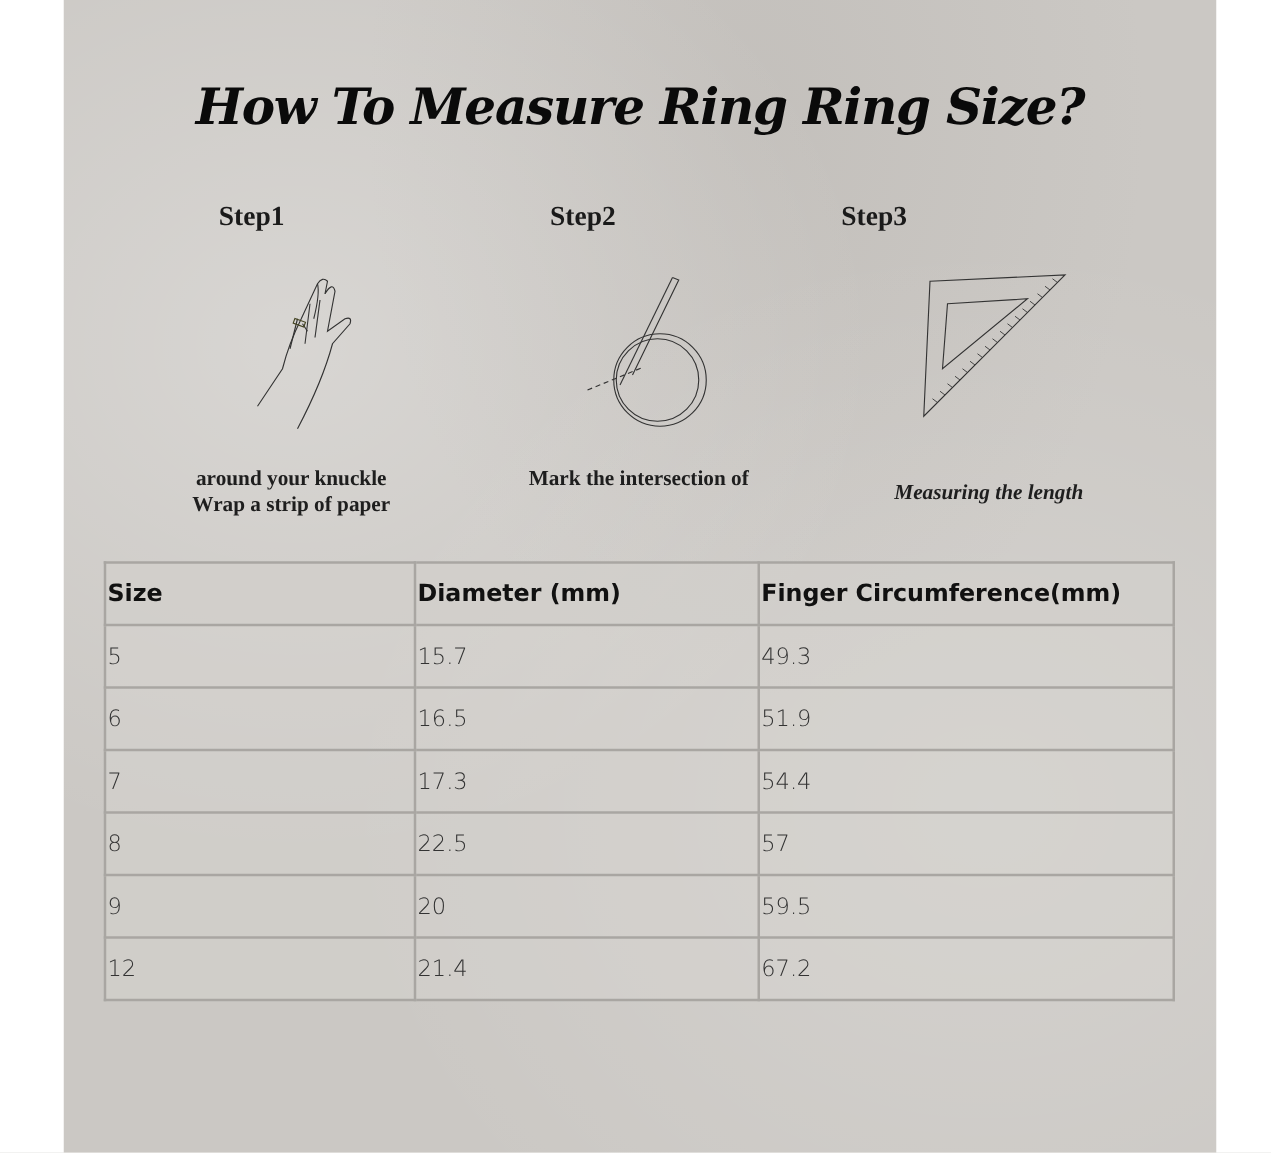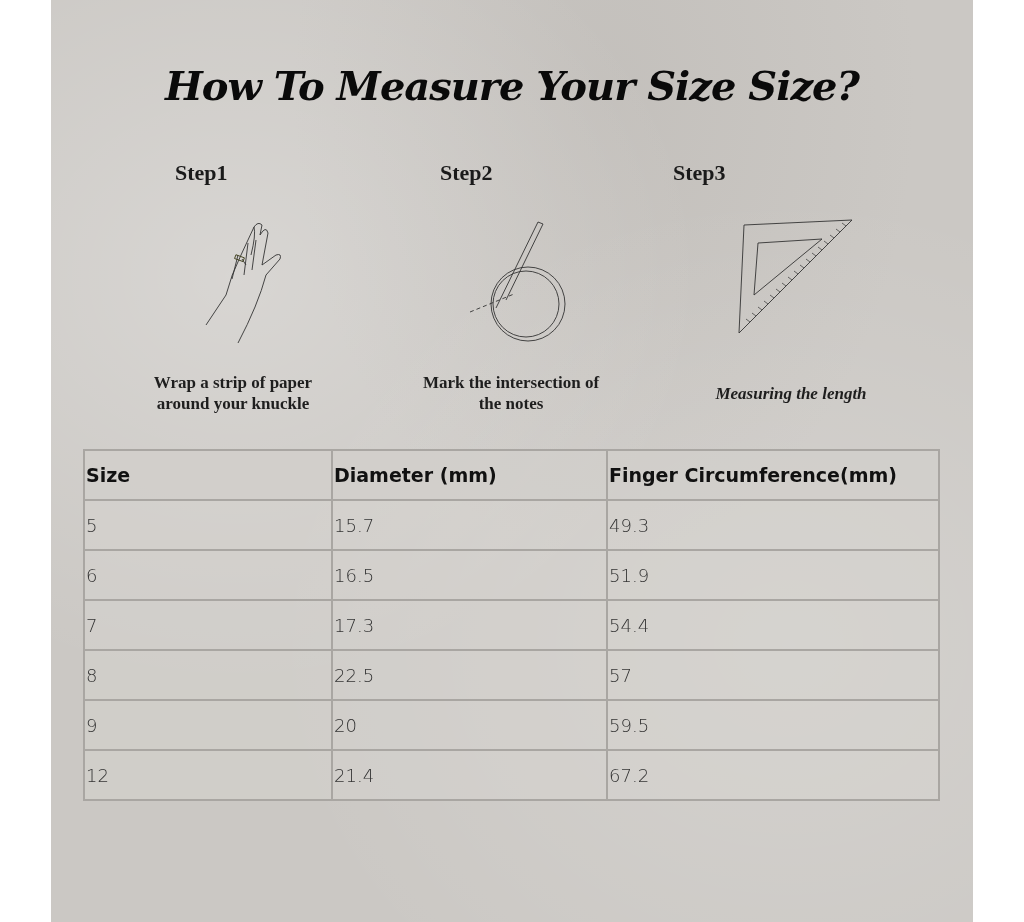--- a/index.html
+++ b/index.html
@@ -40,53 +40,52 @@
   .size-table td{
     height:46px;font-weight:300;font-size:18px;font-family:"DejaVu Sans", sans-serif;color:#333;
     background:rgba(215,212,208,0.45);
   }
 </style>
 </head>
 <body>
 
 <div class="panel">
 
-  <div class="title">How To Measure Your Size Size?</div>
+  <div class="title">How To Measure Ring Ring Size?</div>
 
   <div class="step-label" style="left:124px;">Step1</div>
   <svg class="step-illus" style="left:145px;top:215px;" width="90" height="135" viewBox="0 0 90 135">
     <g fill="none" stroke="#333" stroke-width="0.9">
       <path d="M10 110 L30 80 Q35 60 45 40 L58 12 Q62 6 66 10 L64 20"></path>
       <path d="M58 12 Q60 20 55 40"></path>
       <path d="M64 20 Q70 10 72 18 L66 50 L80 40 Q86 38 84 44 L70 60 Q62 90 42 128"></path>
       <path d="M52 28 L48 60"></path>
       <path d="M60 25 L56 55"></path>
       <path d="M42 40 L36 64"></path>
       <path d="M46 44 L50 50"></path>
       <rect x="39" y="41" width="9" height="4" transform="rotate(20 43 43)" stroke="#442"></rect>
     </g>
   </svg>
   <div class="step-caption" style="left:82px;top:372px;width:200px;">
+    <div>around your knuckle</div>
     <div>Wrap a strip of paper</div>
-    <div>around your knuckle</div>
   </div>
 
   <div class="step-label" style="left:389px;">Step2</div>
   <svg class="step-illus" style="left:415px;top:218px;" width="110" height="135" viewBox="0 0 110 135">
     <g fill="none" stroke="#333" stroke-width="0.9">
       <path d="M72 4 L77 6 L40 82"></path>
       <path d="M72 4 L30 90"></path>
       <circle cx="62" cy="86" r="37"></circle>
       <circle cx="60" cy="86" r="33"></circle>
       <path d="M4 94 L48 76" stroke-dasharray="4 3"></path>
     </g>
   </svg>
   <div class="step-caption" style="left:355px;top:372px;width:210px;">
     <div>Mark the intersection of</div>
-    <div>the notes</div>
   </div>
 
   <div class="step-label" style="left:622px;">Step3</div>
   <svg class="step-illus" style="left:683px;top:215px;" width="125" height="125" viewBox="0 0 125 125">
     <g fill="none" stroke="#333" stroke-width="0.9">
       <path d="M10 10 L118 5 L5 118 Z"></path>
       <path d="M24 28 L88 24 L20 80 Z"></path>
       <g stroke-width="0.7">
         <path d="M112 11 L108 8 M106 17 L102 14 M100 23 L96 20 M94 29 L90 26 M88 35 L84 32 M82 41 L78 38 M76 47 L72 44 M70 53 L66 50 M64 59 L60 56 M58 65 L54 62 M52 71 L48 68 M46 77 L42 74 M40 83 L36 80 M34 89 L30 86 M28 95 L24 92 M22 101 L18 98 M16 107 L12 104"></path>
       </g>

